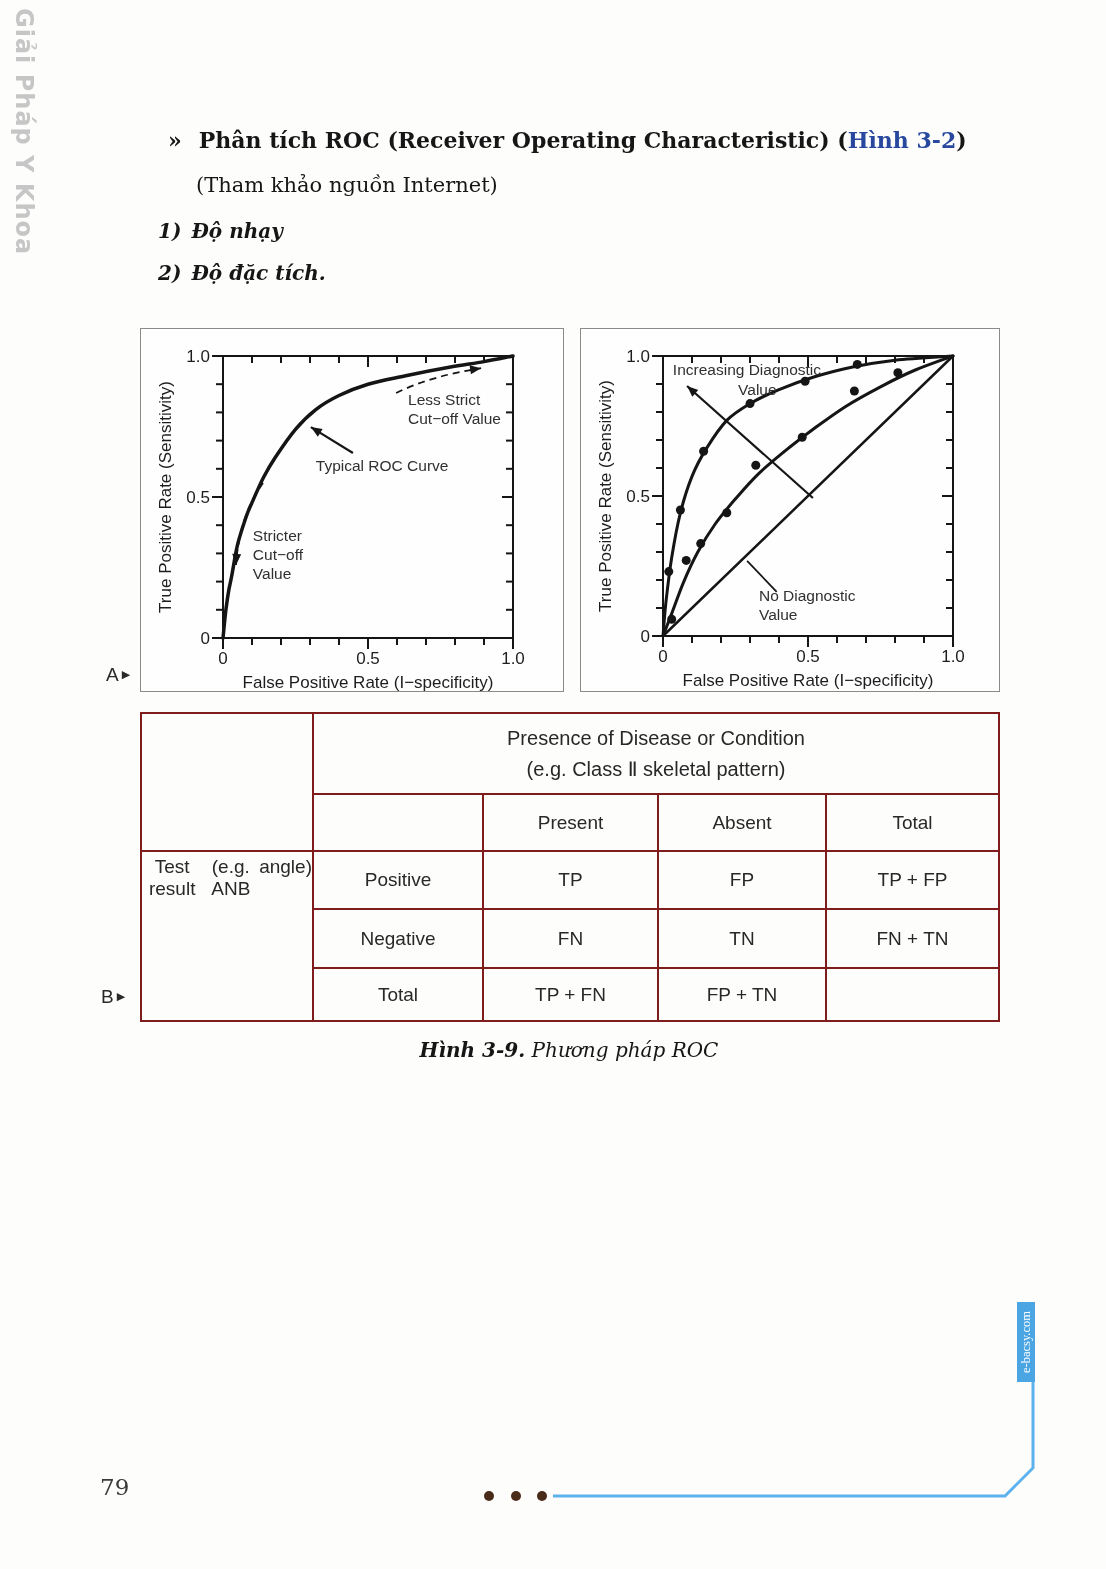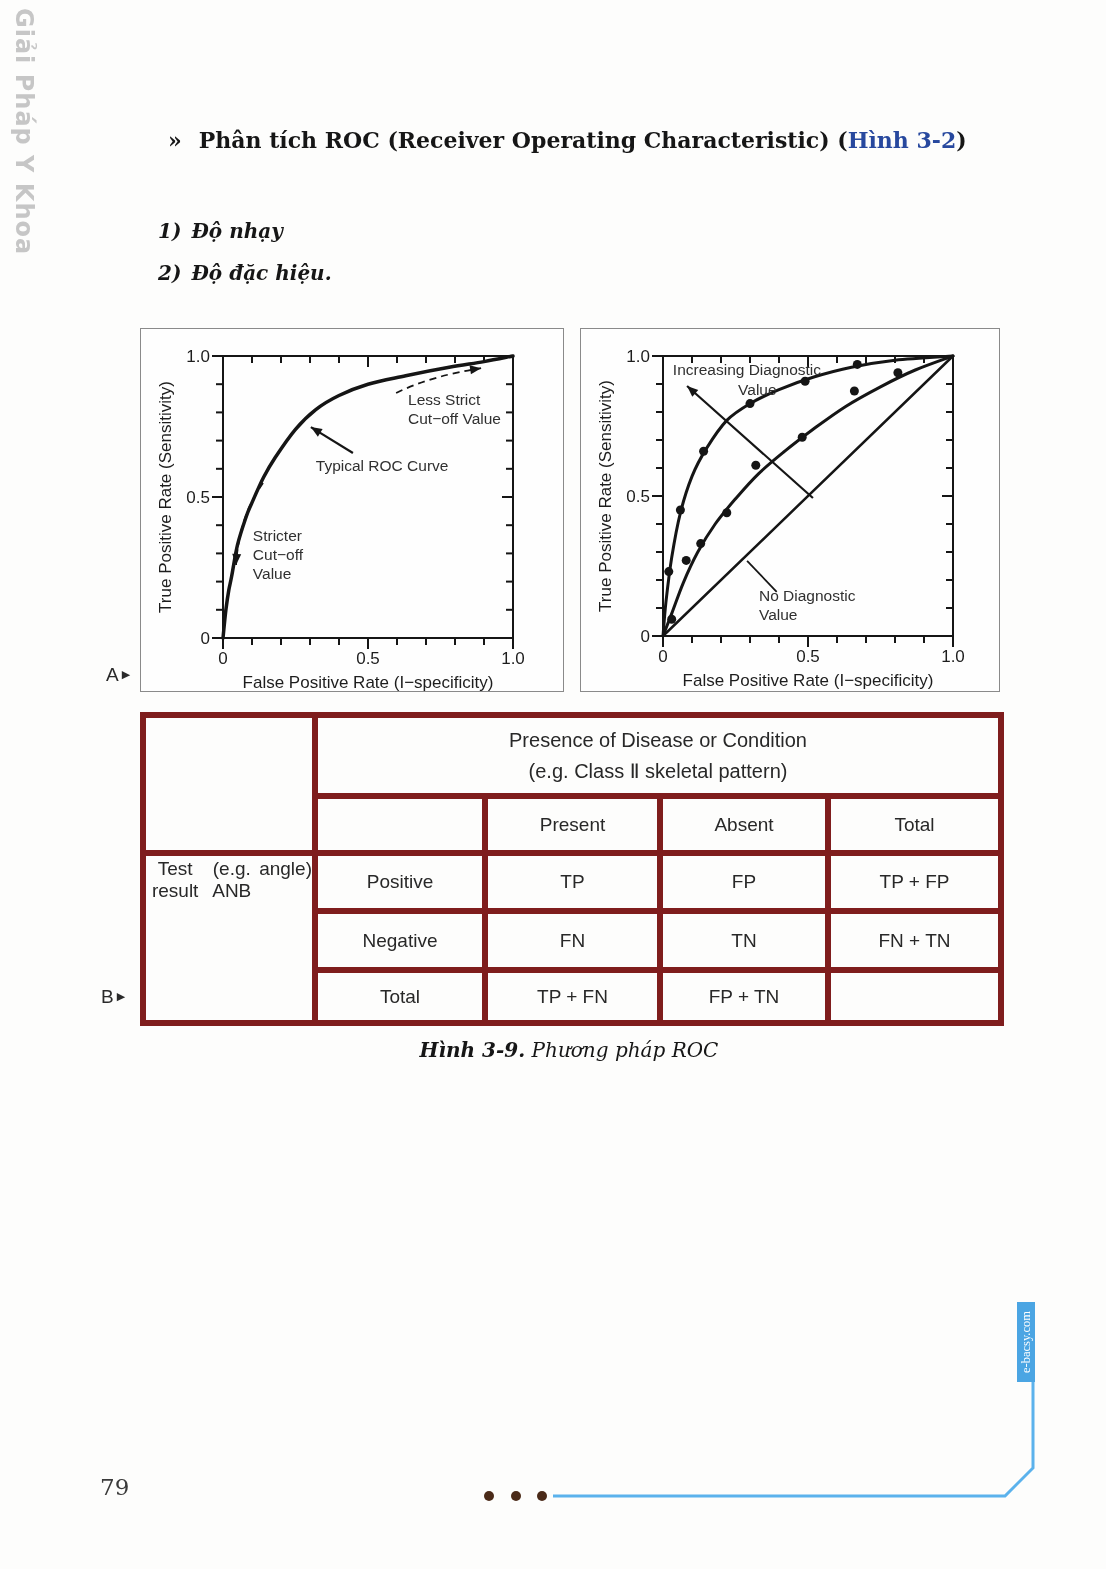--- a/index.html
+++ b/index.html
@@ -27,21 +27,21 @@
   .figmark .tri{font-size:11px;vertical-align:3px;padding-left:3px;}
   #mark-a{left:106px;top:664px;}
   #mark-b{left:101px;top:986px;}
   
   .tick{font-family:"Liberation Sans",sans-serif;font-size:17px;fill:#1d1d1d;}
   .axis{font-family:"Liberation Sans",sans-serif;font-size:17px;fill:#1d1d1d;}
   .note{font-family:"Liberation Sans",sans-serif;font-size:15.5px;fill:#303030;}
   
   #tableB{position:absolute;left:140px;top:712px;width:858px;border-collapse:collapse;
           table-layout:fixed;font-family:"Liberation Sans",sans-serif;font-size:19px;color:#282828;}
-  #tableB td{border:6px solid #7f1d1d;text-align:center;vertical-align:middle;padding:0;}
+  #tableB td{border:2px solid #7f1d1d;text-align:center;vertical-align:middle;padding:0;}
   #tableB .hdr{font-size:20px;line-height:1.55;}
   #tableB .rowlabel-cell{vertical-align:middle;}
   .rowlabel-stack{display:flex;flex-direction:row;justify-content:center;height:160px;}
   
   .caption{position:absolute;left:140px;top:1038px;width:858px;text-align:center;font-size:20px;font-style:italic;}
   .caption .cap-bold{font-weight:bold;}
   
   .pagenum{position:absolute;left:100px;top:1474px;font-size:23px;color:#3a3a3a;}
   .deco-svg{position:absolute;left:0;top:0;pointer-events:none;}
   .badge{position:absolute;left:1017px;top:1302px;width:18px;height:80px;background:#4ba5e3;}
@@ -52,26 +52,27 @@
 <body>
 
 <div id="page">
 
   <div class="watermark">Giải Pháp Y Khoa</div>
 
   <div class="heading">
     <span class="marker">»</span><span>Phân tích ROC (Receiver Operating Characteristic)</span><span> (</span><span class="link">Hình 3-2</span><span>)</span>
   </div>
 
+  <div class="intro">(Tham khảo nguồn Internet)</div>
 
   <div class="list-item" id="item1">
     <span class="num">1)</span><span>Độ nhạy</span>
   </div>
   <div class="list-item" id="item2">
-    <span class="num">2)</span><span>Độ đặc hiệu.</span>
+    <span class="num">2)</span><span>Độ đặc tích.</span>
   </div>
 
   <div class="chartbox" id="chart-a1">
     <svg width="422" height="362" viewBox="0 0 422 362">
         <rect x="82" y="27" width="290" height="282" fill="none" stroke="#151515" stroke-width="2"></rect>
         <line x1="82" y1="309" x2="82" y2="320" stroke="#151515" stroke-width="2"></line>
         <line x1="82" y1="27" x2="82" y2="38" stroke="#151515" stroke-width="2"></line>
         <line x1="82" y1="309" x2="71" y2="309" stroke="#151515" stroke-width="2"></line>
         <line x1="372" y1="309" x2="361" y2="309" stroke="#151515" stroke-width="2"></line>
         <line x1="111" y1="309" x2="111" y2="316" stroke="#151515" stroke-width="2"></line>

